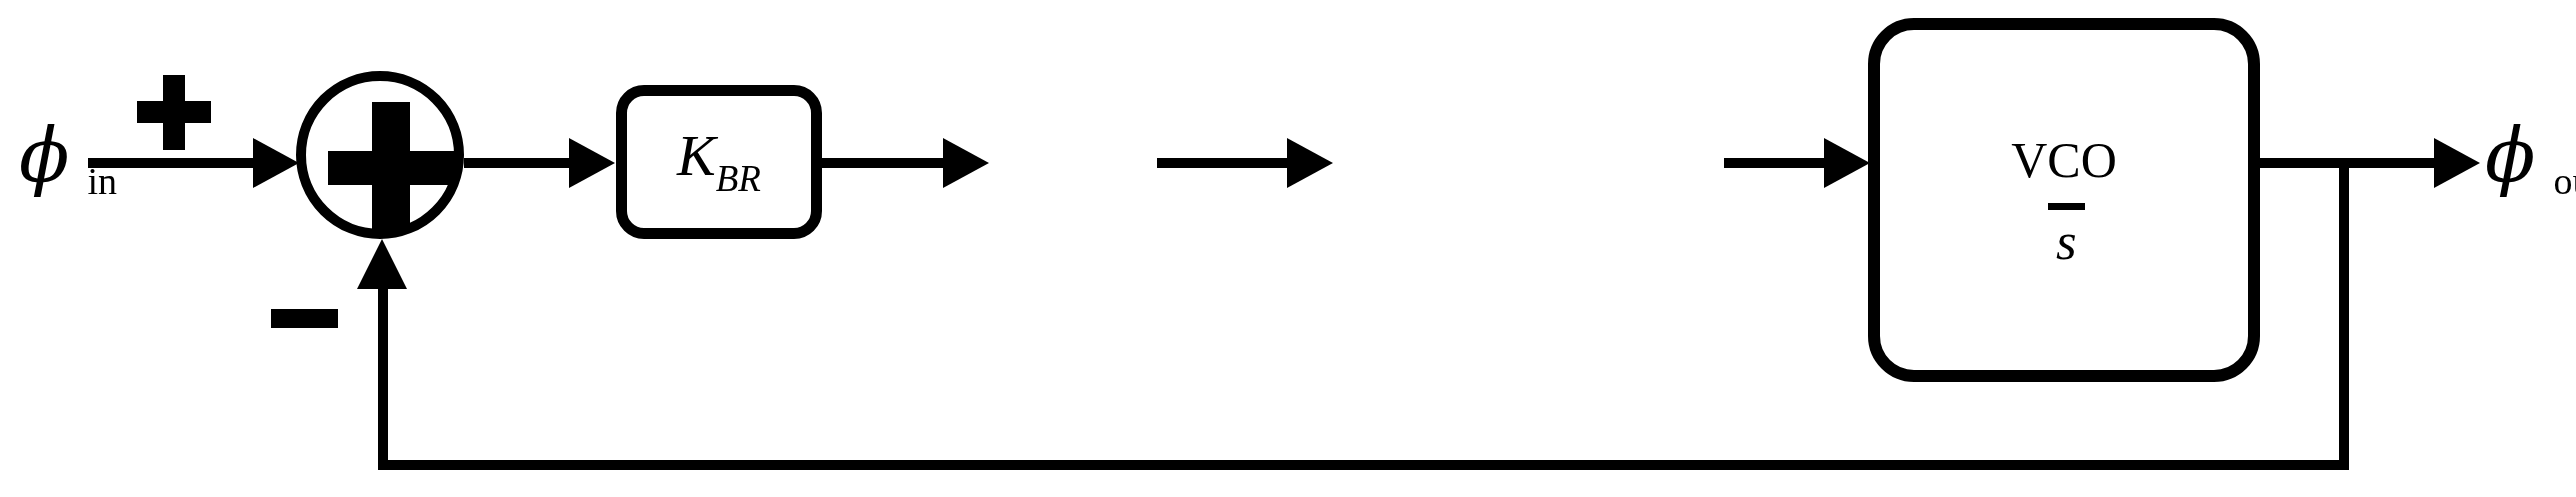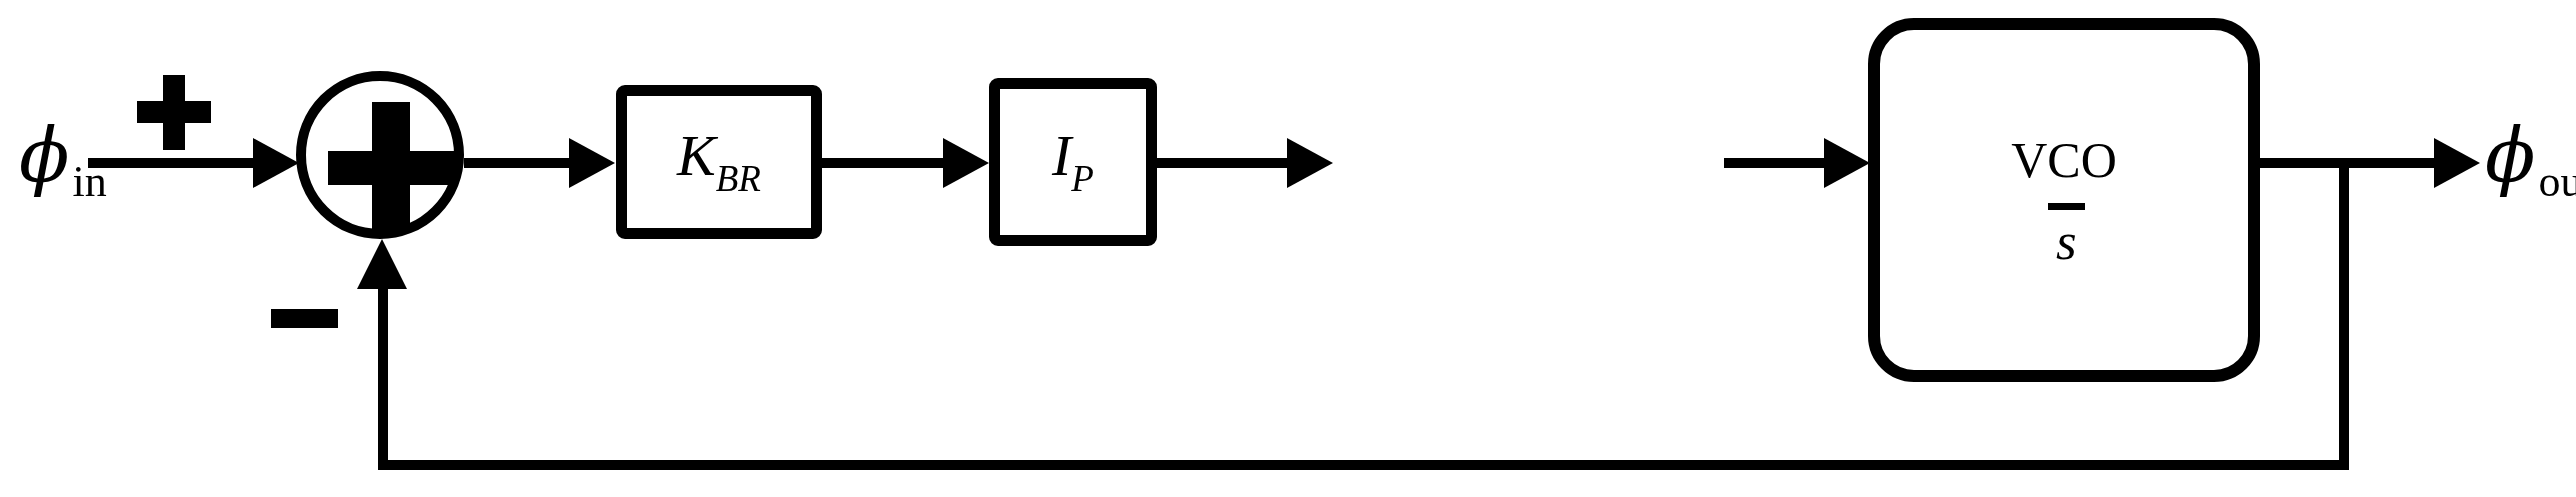--- a/index.html
+++ b/index.html
@@ -35,21 +35,21 @@
   .sum-plus{position:absolute;left:0;top:0;width:100%;height:100%;}
   .sum-plus .sph{position:absolute;left:21.6px;top:70px;width:128px;height:34px;background:#000;}
   .sum-plus .spv{position:absolute;left:66px;top:21px;width:38px;height:128px;background:#000;}
   .plus{position:absolute;}
   .plus .ph{position:absolute;left:0;top:26px;width:74px;height:21.6px;background:#000;}
   .plus .pv{position:absolute;left:26px;top:0;width:21.6px;height:75px;background:#000;}
   .minus{position:absolute;background:#000;}
   .block{
     position:absolute;
     border:11.2px solid #000;
-    border-radius:9px;
+    border-radius:28px;
     box-sizing:border-box;
     background:#fff;
     display:flex;
     align-items:center;
     justify-content:center;
   }
   .block.col{
     flex-direction:column;
     justify-content:center;
     border-width:12px;
@@ -88,23 +88,23 @@
     line-height:1;
     white-space:nowrap;
   }
   .sig .phi{
     font-family:"DejaVu Serif",serif;
     font-style:italic;
     font-size:74px;
   }
   .sig .ssub{
     font-style:normal;
-    font-size:44px;
+    font-size:38px;
     vertical-align:-0.35em;
-    margin-left:3px;
+    margin-left:18px;
   }
 </style>
 </head>
 <body>
 
 <div class="canvas">
 
   <div class="sig" style="left:19px;top:118px;">
     <span class="phi">ϕ</span><span class="ssub">in</span>
   </div>
@@ -127,23 +127,20 @@
   <div class="line" style="left:464px;top:158px;width:106px;height:9.6px;"></div>
   <div class="arrow-right" style="left:569px;top:138px;"></div>
 
   <div class="block" style="left:616px;top:85px;width:206px;height:154px;">
     <span class="math"><span class="var">K</span><span class="sub it">BR</span></span>
   </div>
 
   <div class="line" style="left:822px;top:158px;width:122px;height:9.6px;"></div>
   <div class="arrow-right" style="left:943px;top:138px;"></div>
 
-  <div class="block" style="left:989px;top:78px;width:168px;height:168px;">
-    <span class="math"><span class="var">I</span><span class="sub it">P</span></span>
-  </div>
 
   <div class="line" style="left:1157px;top:158px;width:130px;height:9.6px;"></div>
   <div class="arrow-right" style="left:1287px;top:138px;"></div>
 
 
   <div class="line" style="left:1724px;top:158px;width:101px;height:9.6px;"></div>
   <div class="arrow-right" style="left:1824px;top:138px;"></div>
 
   <div class="block col" style="left:1868px;top:18.4px;width:392px;height:364px;">
     <div class="block-title">VCO</div>

